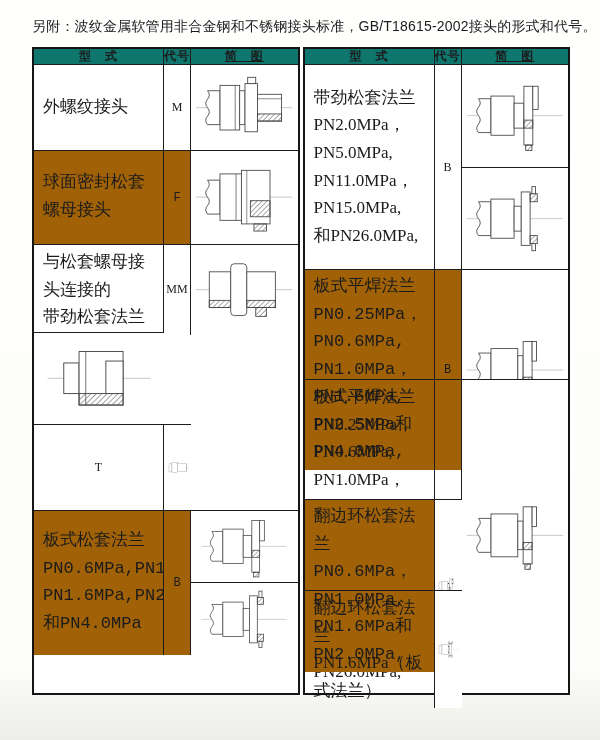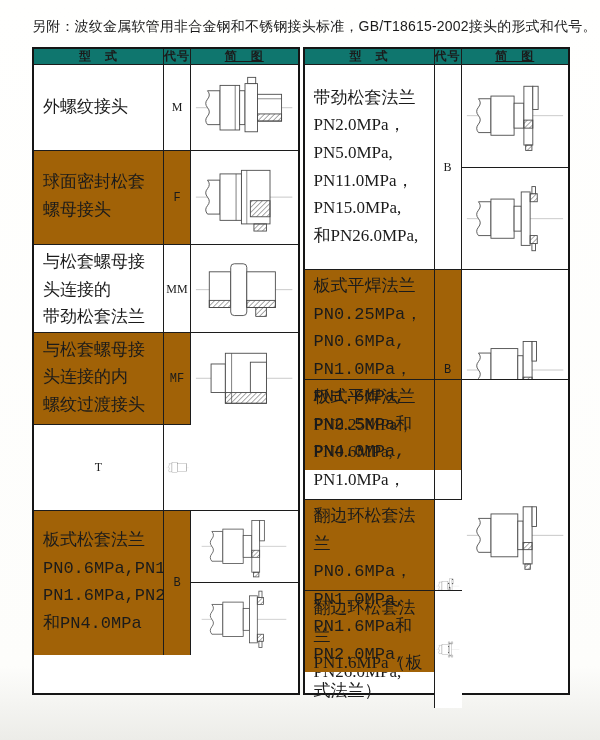--- a/index.html
+++ b/index.html
@@ -115,23 +115,20 @@
               <rect x="16" y="52" width="24" height="8" fill="url(#h3)" stroke="#4a4a4a" stroke-width="1"></rect>
               <rect x="40" y="11" width="18" height="58" rx="4" stroke="#4a4a4a" stroke-width="1" fill="#ffffff"></rect>
               <rect x="58" y="20" width="32" height="40" stroke="#4a4a4a" stroke-width="1" fill="#ffffff"></rect>
               <rect x="58" y="52" width="32" height="8" fill="url(#h3)" stroke="#4a4a4a" stroke-width="1"></rect>
               <path d="M68 60 h12 v10 h-12 z" fill="url(#h3)" stroke="#4a4a4a" stroke-width="1"></path>
             </svg>
           </div>
       </div>
 
       <div class="row" style="height:92px">
-        <div class="cell c-type hl">与松套螺母接头连接的内
-螺纹过渡接头</div>
-        <div class="cell c-code hl">MF</div>
         <div class="cell c-diag">
             <svg viewBox="0 0 110 80" preserveAspectRatio="xMidYMid meet">
               <defs>
                 <pattern id="h4" patternUnits="userSpaceOnUse" width="4" height="4" patternTransform="rotate(45)">
                   <line x1="0" y1="0" x2="0" y2="4" stroke="#4a4a4a" stroke-width="1.1"></line>
                 </pattern>
               </defs>
               <line x1="1" y1="40" x2="109" y2="40" stroke="#9a9a9a" stroke-width="0.6"></line>
               <rect x="18" y="24" width="16" height="32" stroke="#4a4a4a" stroke-width="1" fill="#ffffff"></rect>
               <rect x="34" y="12" width="46" height="56" stroke="#4a4a4a" stroke-width="1" fill="#ffffff"></rect>

